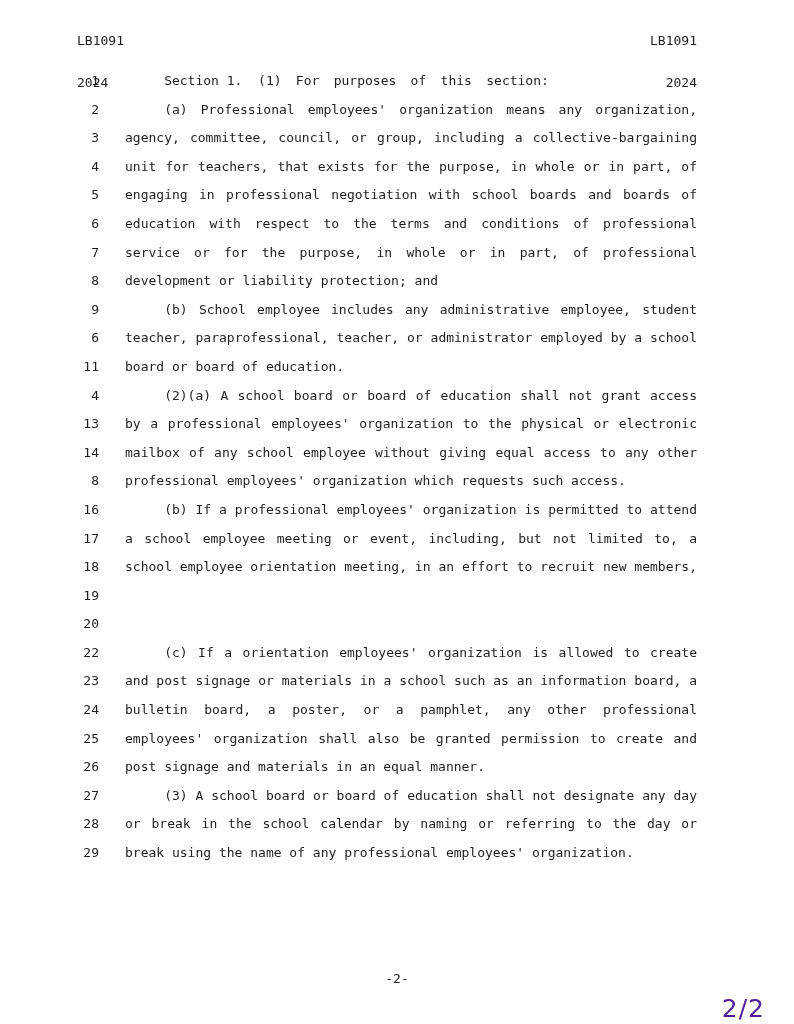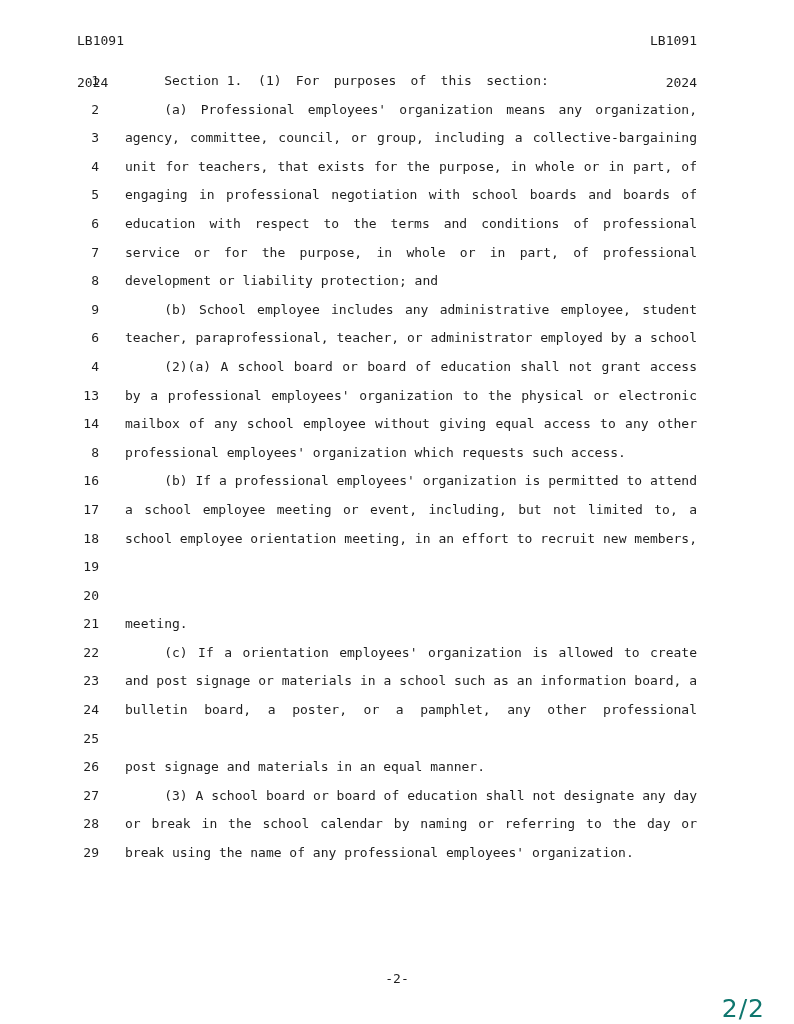--- a/index.html
+++ b/index.html
@@ -92,20 +92,24 @@
       </div>
       <div class="line">
         <span class="num">9</span>
         <span class="text justify" style="padding-left: 39.13px;"><span class="u">(b) School employee includes any administrative employee, student</span></span>
       </div>
       <div class="line">
         <span class="num">6</span>
         <span class="text justify"><span class="u">teacher, paraprofessional, teacher, or administrator employed by a school</span></span>
       </div>
       <div class="line">
+        <span class="num">11</span>
+        <span class="text pre"><span class="u">board or board of education.</span></span>
+      </div>
+      <div class="line">
         <span class="num">4</span>
         <span class="text justify" style="padding-left: 39.13px;"><span class="u">(2)(a) A school board or board of education shall not grant access</span></span>
       </div>
       <div class="line">
         <span class="num">13</span>
         <span class="text justify"><span class="u">by a professional employees' organization to the physical or electronic</span></span>
       </div>
       <div class="line">
         <span class="num">14</span>
         <span class="text justify"><span class="u">mailbox of any school employee without giving equal access to any other</span></span>
@@ -126,37 +130,34 @@
         <span class="num">18</span>
         <span class="text justify"><span class="u">school employee orientation meeting, in an effort to recruit new members,</span></span>
       </div>
       <div class="line">
         <span class="num">19</span>
       </div>
       <div class="line">
         <span class="num">20</span>
       </div>
       <div class="line">
-        <span class="num">21</span>
-        <span class="text pre"><span class="u">meeting.</span></span>
-      </div>
-      <div class="line">
         <span class="num">22</span>
         <span class="text justify" style="padding-left: 39.13px;"><span class="u">(c) If a orientation employees' organization is allowed to create</span></span>
       </div>
       <div class="line">
         <span class="num">23</span>
         <span class="text justify"><span class="u">and post signage or materials in a school such as an information board, a</span></span>
       </div>
       <div class="line">
         <span class="num">24</span>
         <span class="text justify"><span class="u">bulletin board, a poster, or a pamphlet, any other professional</span></span>
       </div>
       <div class="line">
         <span class="num">25</span>
+        <span class="text justify"><span class="u">employees' organization shall also be granted permission to create and</span></span>
       </div>
       <div class="line">
         <span class="num">26</span>
         <span class="text pre"><span class="u">post signage and materials in an equal manner.</span></span>
       </div>
       <div class="line">
         <span class="num">27</span>
         <span class="text justify" style="padding-left: 39.13px;"><span class="u">(3) A school board or board of education shall not designate any day</span></span>
       </div>
       <div class="line">
@@ -164,15 +165,15 @@
         <span class="text justify"><span class="u">or break in the school calendar by naming or referring to the day or</span></span>
       </div>
       <div class="line">
         <span class="num">29</span>
         <span class="text pre"><span class="u">break using the name of any professional employees' organization.</span></span>
       </div>
     </div>
 
   <div class="footer">-2-</div>
 
-  <div class="page-indicator" style="color: #0f766e; text-align: right;">2/2</div>
+  <div class="page-indicator" style="color: #4c1d95; text-align: right;">2/2</div>
 
 </div>
 
 </body></html>

